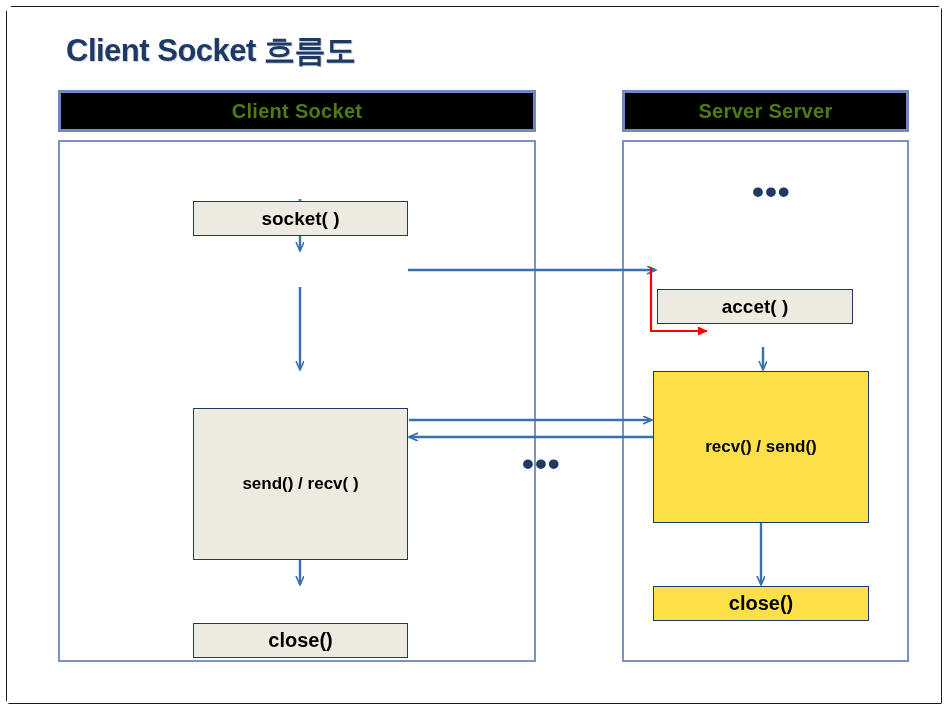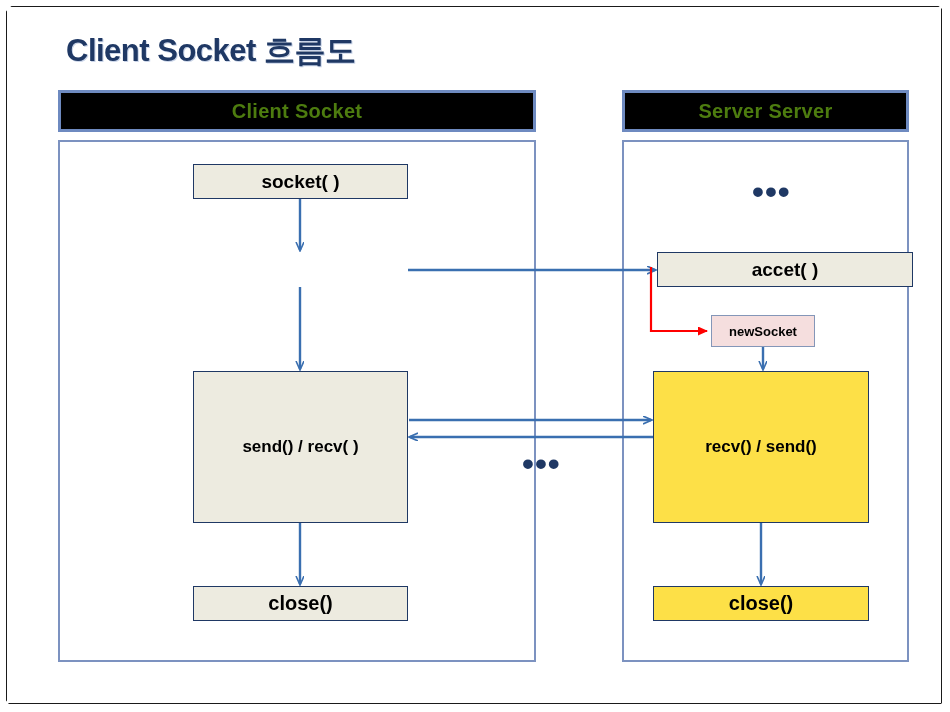--- a/index.html
+++ b/index.html
@@ -74,40 +74,41 @@
     align-items: center;
     justify-content: center;
     font-weight: bold;
     color: #000000;
     text-align: center;
   }
   .node.cream {
     background: #EDEBE0;
     border: 1.5px solid #1F3864;
     font-size: 19px;
+    margin-top: 37px;
   }
   .node.pink {
     background: #fde047;
     border: 1.5px solid #1F3864;
     font-size: 19px;
   }
   .node.small-pink {
     background: #F5DEDE;
     border: 1.5px solid #8496B8;
     font-size: 13px;
   }
   .node.big { font-size: 17px; }
   .node.close-sz { font-size: 20px; }
 
   #n-socket   { left: 193px; top: 164px; width: 215px; height: 35px; }
   #n-connect  { left: 193px; top: 252px; width: 215px; height: 35px; }
   #n-sendrecv { left: 193px; top: 371px; width: 215px; height: 152px; }
   #n-close-c  { left: 193px; top: 586px; width: 215px; height: 35px; }
 
-  #n-accept   { left: 657px; top: 252px; width: 256px; height: 35px; }
+  #n-accept   { left: 657px; top: 252px; width: 196px; height: 35px; }
   #n-newsock  { left: 711px; top: 315px; width: 104px; height: 32px; }
   #n-recvsend { left: 653px; top: 371px; width: 216px; height: 152px; }
   #n-close-s  { left: 653px; top: 586px; width: 216px; height: 35px; }
 
   
   .ellipsis {
     position: absolute;
     color: #1F3864;
     font-size: 34px;
     font-weight: bold;
@@ -176,21 +177,20 @@
 
   <div class="node cream" id="n-socket">socket( )</div>
 
 
   <div class="node cream big" id="n-sendrecv">send() / recv( )</div>
 
   <div class="node cream close-sz" id="n-close-c">close()</div>
 
   <div class="node cream" id="n-accept">accet( )</div>
 
-  <div class="node small-pink" id="n-newsock">newSocket</div>
 
   <div class="node pink big" id="n-recvsend">recv() / send()</div>
 
   <div class="node pink close-sz" id="n-close-s">close()</div>
 
   <div class="ellipsis" id="ell-server">•••</div>
 
   <div class="ellipsis" id="ell-mid">•••</div>
 
 </div>

